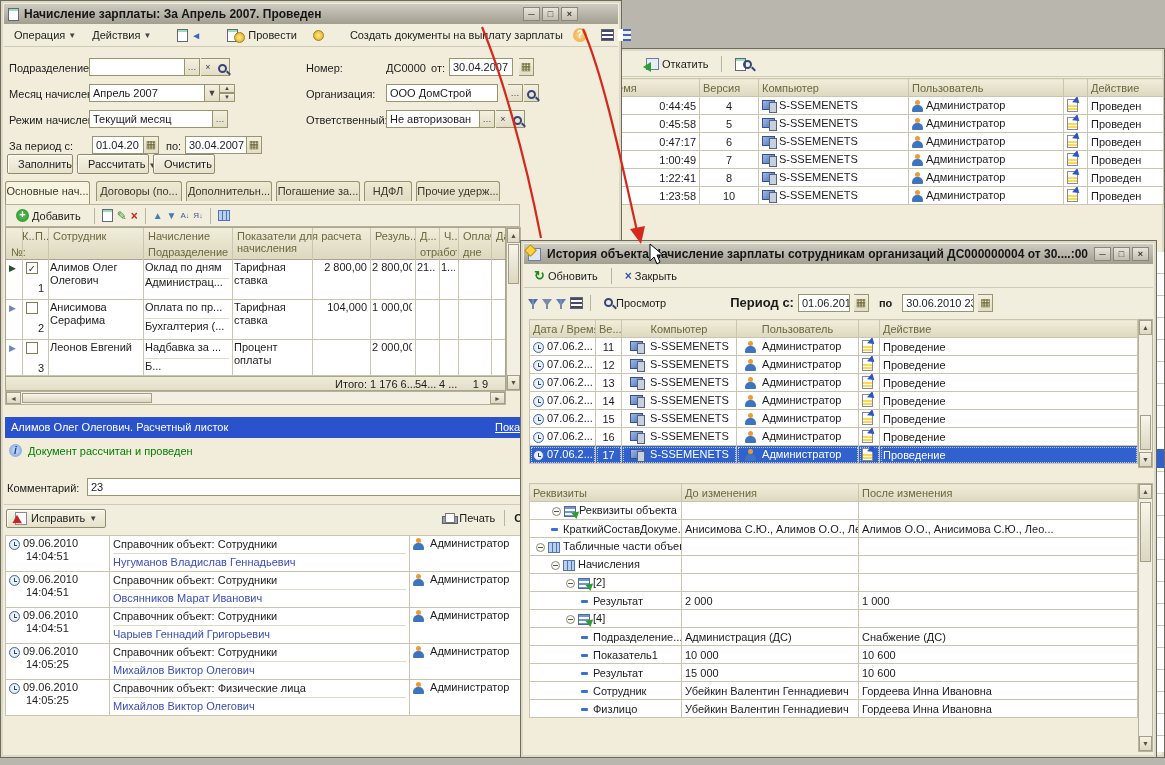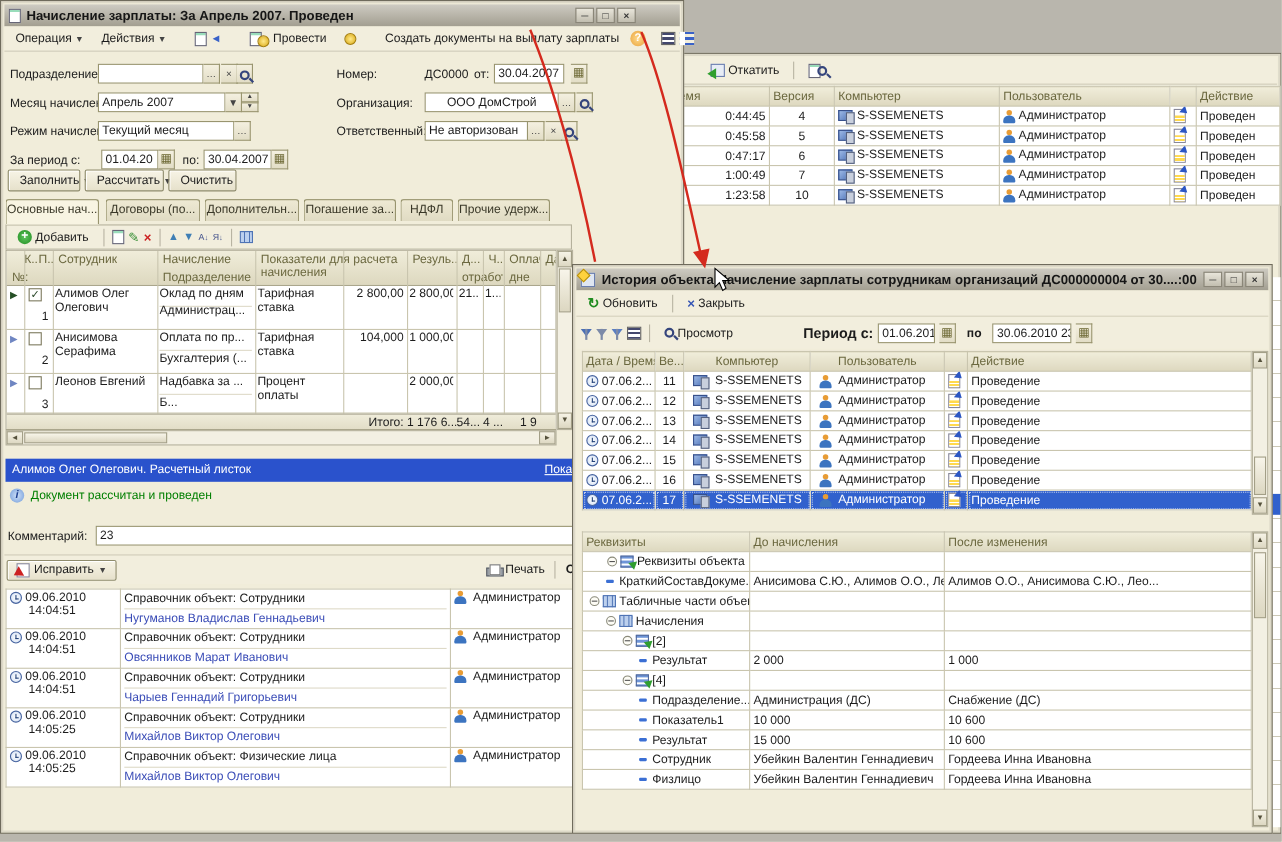--- a/index.html
+++ b/index.html
@@ -165,20 +165,28 @@
           </tr>
           <tr>
             <td style="text-align: right;">1:00:49</td>
             <td style="text-align: center;">7</td>
             <td><span class="ic ic-comp cellicon"></span>S-SSEMENETS</td>
             <td><span class="ic ic-person cellicon"></span>Администратор</td>
             <td><span class="ic ic-docpost cellicon"></span></td>
             <td>Проведен</td>
           </tr>
           <tr>
+            <td style="text-align: right;">1:22:41</td>
+            <td style="text-align: center;">8</td>
+            <td><span class="ic ic-comp cellicon"></span>S-SSEMENETS</td>
+            <td><span class="ic ic-person cellicon"></span>Администратор</td>
+            <td><span class="ic ic-docpost cellicon"></span></td>
+            <td>Проведен</td>
+          </tr>
+          <tr>
             <td style="text-align: right;">1:23:58</td>
             <td style="text-align: center;">10</td>
             <td><span class="ic ic-comp cellicon"></span>S-SSEMENETS</td>
             <td><span class="ic ic-person cellicon"></span>Администратор</td>
             <td><span class="ic ic-docpost cellicon"></span></td>
             <td>Проведен</td>
           </tr>
         </tbody>
     </table>
 
@@ -255,21 +263,21 @@
     <span class="inp" style="left:184px;top:135px;width:62px;"><span>30.04.2007</span></span>
     <span class="mini cal" style="position:absolute;left:246px;top:135px;">▦</span>
 
     <span class="lbl" style="left:305px;top:61px;">Номер:</span>
     <span class="lbl" style="left:385px;top:61px;">ДС0000</span>
     <span class="lbl" style="left:430px;top:61px;">от:</span>
     <span class="inp" style="left:448px;top:57px;width:64px;"><span>30.04.2007</span></span>
     <span class="mini cal" style="position:absolute;left:518px;top:57px;">▦</span>
 
     <span class="lbl" style="left:305px;top:87px;">Организация:</span>
-    <span class="inp" style="left:385px;top:83px;width:122px;text-align:center;"><span>ООО ДомСтрой</span></span>
+    <span class="inp" style="left:385px;top:83px;width:112px;"><span>ООО ДомСтрой</span></span>
     <span class="mini" style="position:absolute;left:507px;top:83px;">…</span>
     <span class="mini" style="position:absolute;left:523px;top:83px;"><span class="ic ic-mag" style="margin-top:2px;"></span></span>
 
     <span class="lbl" style="left:305px;top:113px;">Ответственный:</span>
     <span class="inp" style="left:385px;top:109px;width:94px;"><span>Не авторизован</span></span>
     <span class="mini" style="position:absolute;left:479px;top:109px;">…</span>
     <span class="mini" style="position:absolute;left:495px;top:109px;">×</span>
     <span class="mini" style="position:absolute;left:509px;top:109px;"><span class="ic ic-mag" style="margin-top:2px;"></span></span>
 
     <span class="btn3d" style="position:absolute;left:6px;top:153px;width:66px;text-align:center;"><span>Заполнить</span> <span class="caret">▼</span></span>
@@ -598,21 +606,21 @@
 
     <table class="t" id="dtable" style="position:absolute;left:8px;top:242px;width:609px;">
       <colgroup>
           <col style="width:152px">
           <col style="width:177px">
           <col>
         </colgroup>
       <thead>
           <tr>
         <th>Реквизиты</th>
-        <th>До начисления</th>
+        <th>До изменения</th>
         <th>После изменения</th>
       </tr>
         </thead>
       <tbody id="dt-body">
           <tr>
             <td style="padding-left: 22px;"><span class="exp"></span><span class="ic ic-rows cellicon"></span>Реквизиты объекта</td>
             <td></td>
             <td></td>
           </tr>
           <tr>

